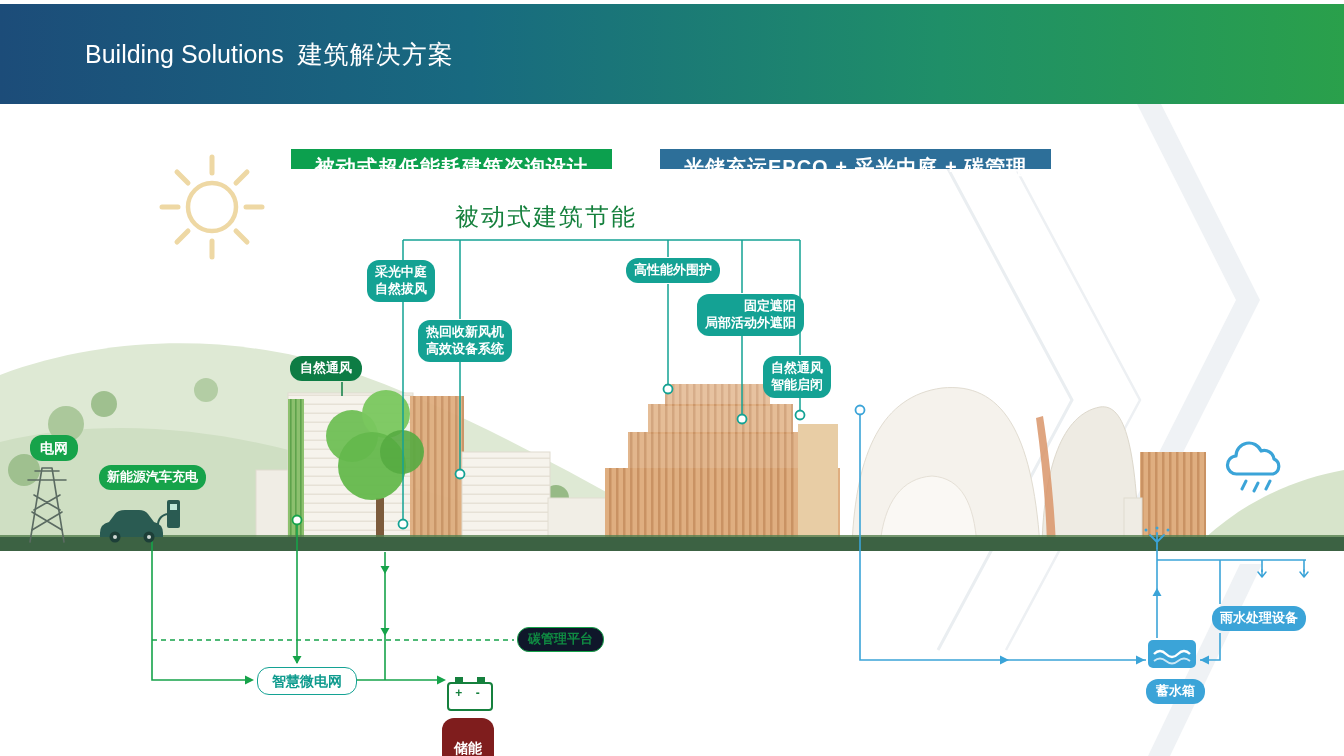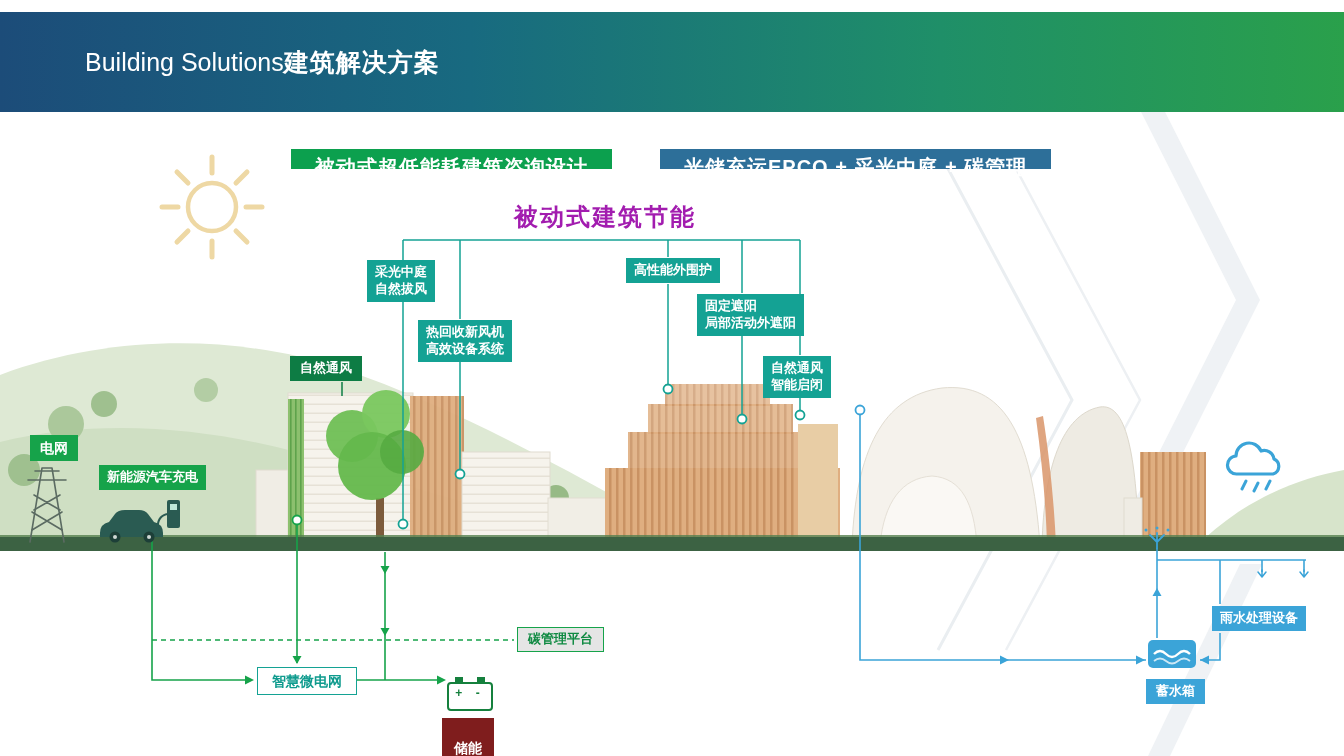--- a/index.html
+++ b/index.html
@@ -1,40 +1,40 @@
 <!DOCTYPE html>
 <html><head>
 <meta charset="utf-8">
 <style>
   html,body{margin:0;padding:0;background:#fff}
   body{font-family:"Liberation Sans","DejaVu Sans",sans-serif}
   .stage{position:relative;width:1344px;height:756px;overflow:hidden;background:#fff}
   .layer{position:absolute;left:0;top:0}
 
-  .hdr{position:absolute;left:0;top:12px;width:1344px;height:100px;box-sizing:border-box;
+  .hdr{position:absolute;left:0;top:4px;width:1344px;height:100px;box-sizing:border-box;
        background:linear-gradient(90deg,#1c4c79 0%,#186a80 35%,#1f8f68 70%,#2aa04b 100%);
        display:flex;align-items:center;padding-left:85px;color:#fff;font-size:25px}
-  .hdr .zh{font-weight:bold;letter-spacing:1px}
+  .hdr .zh{font-weight:normal;margin-left:14px;letter-spacing:1px}
 
   .banner{position:absolute;top:149px;height:20px;line-height:36px;padding:0 24px;
           color:#fff;font-size:20px;font-weight:bold;letter-spacing:1px}
   .banner.bg-green{left:291px;background:#0ca04e}
   .banner.bg-blue{left:660px;background:#2d6f99}
 
-  .sec-title{position:absolute;left:455px;top:201px;width:300px;text-align:center;
-             color:#a21caf;font-size:24px;font-weight:bold;letter-spacing:2px}
-
-  .lbl{position:absolute;font-weight:bold;font-size:13px;line-height:1.3;text-align:left;
-       white-space:pre-line;padding:4px 8px;border-radius:0;color:#fff}
+  .sec-title{position:absolute;left:455px;top:201px;width:300px;text-align:left;
+             color:#15803d;font-size:24px;font-weight:normal;letter-spacing:2px}
+
+  .lbl{position:absolute;font-weight:bold;font-size:13px;line-height:1.3;text-align:right;
+       white-space:pre-line;padding:4px 8px;border-radius:12px;color:#fff}
   .teal{background:#14a294}
   .green{background:#16a34a}
   .dgreen{background:#0d7c44;padding:4px 10px}
   .blue{background:#3ba4d8}
   .box-teal{background:#fff;border:1.5px solid #14a294;color:#0f9b8e;padding:4px 14px;font-size:14px}
-  .box-green{background:#e5e5e5;border:1.5px solid #16a34a;color:#0f8a42;padding:3px 10px}
+  .box-green{background:#0f172a;border:1.5px solid #16a34a;color:#0f8a42;padding:3px 10px}
   .storage{background:#7f1d1d;font-size:14px;padding:21px 12px}
 
   .renew{position:absolute;left:86px;top:581px;color:#15803d;font-size:24px;
          font-weight:bold;letter-spacing:3px}
   .pm{position:absolute;left:448px;top:686px;width:44px;text-align:center;color:#15803d;
       font-weight:bold;font-size:12px;letter-spacing:5px}
 </style>
 </head>
 <body>
 

